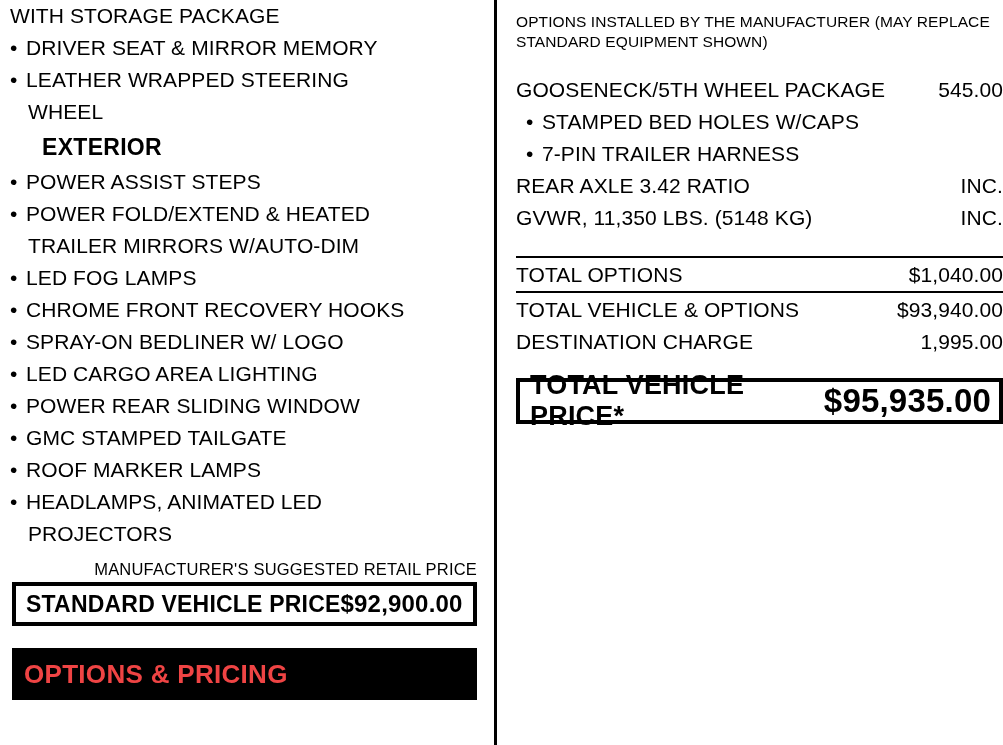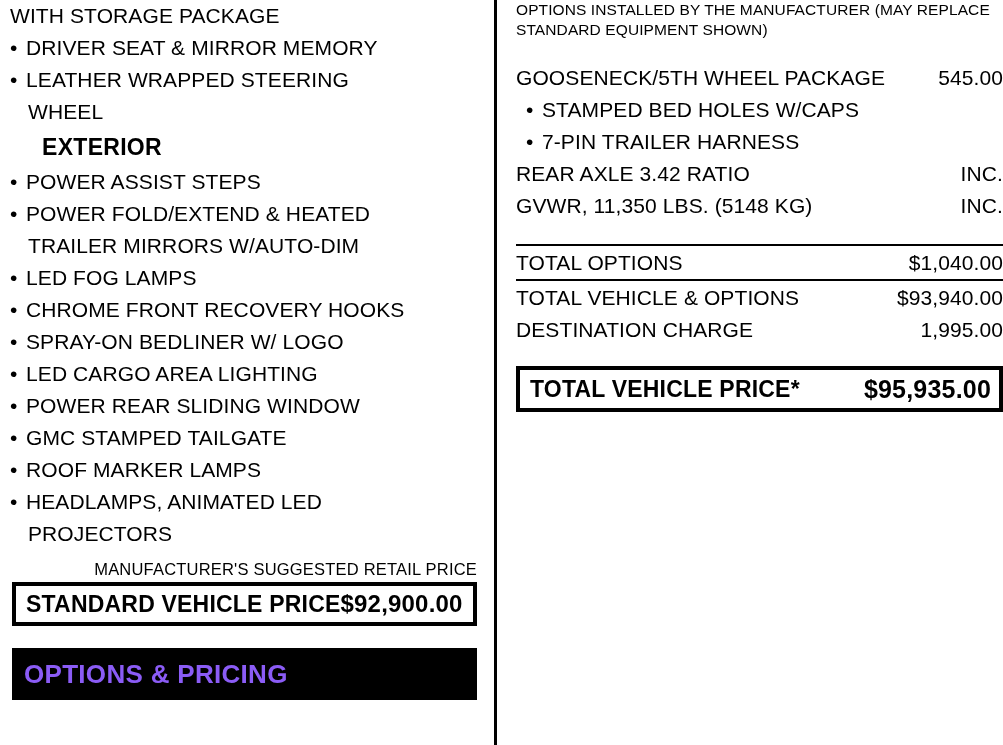--- a/index.html
+++ b/index.html
@@ -88,21 +88,21 @@
     font-weight: bold;
     letter-spacing: 0.2px;
   }
   .price-box .value {
     font-size: 24px;
     font-weight: bold;
     letter-spacing: 0.2px;
   }
   .black-bar {
     background: #000000;
-    color: #8b5cf6;
+    color: #ef4444;
     height: 52px;
     display: flex;
     align-items: center;
     padding-left: 12px;
     box-sizing: border-box;
     margin: 22px 4px 0 2px;
     font-size: 26px;
     font-weight: bold;
     letter-spacing: 0.3px;
   }
@@ -112,21 +112,21 @@
     position: absolute;
     left: 516px;
     top: 0;
     width: 487px;
     height: 745px;
   }
   .opt-note {
     font-size: 15.5px;
     line-height: 20px;
     letter-spacing: 0.1px;
-    padding-top: 0;
+    padding-top: 12px;
   }
   .opt-row {
     display: flex;
     justify-content: space-between;
     align-items: baseline;
     font-size: 21px;
     line-height: 32px;
     letter-spacing: 0.1px;
     white-space: nowrap;
   }
@@ -160,26 +160,26 @@
     border: 4px solid #000000;
     height: 46px;
     display: flex;
     align-items: center;
     justify-content: space-between;
     padding: 0 8px 0 10px;
     box-sizing: border-box;
     margin-top: 20px;
   }
   .grand-box .label {
-    font-size: 23px;
+    font-size: 27px;
     font-weight: bold;
     letter-spacing: 0.2px;
   }
   .grand-box .value {
-    font-size: 25px;
+    font-size: 33px;
     font-weight: bold;
     letter-spacing: 0.2px;
   }
 </style>
 </head>
 <body>
 
 <div class="sheet">
 
   <div class="divider"></div>

